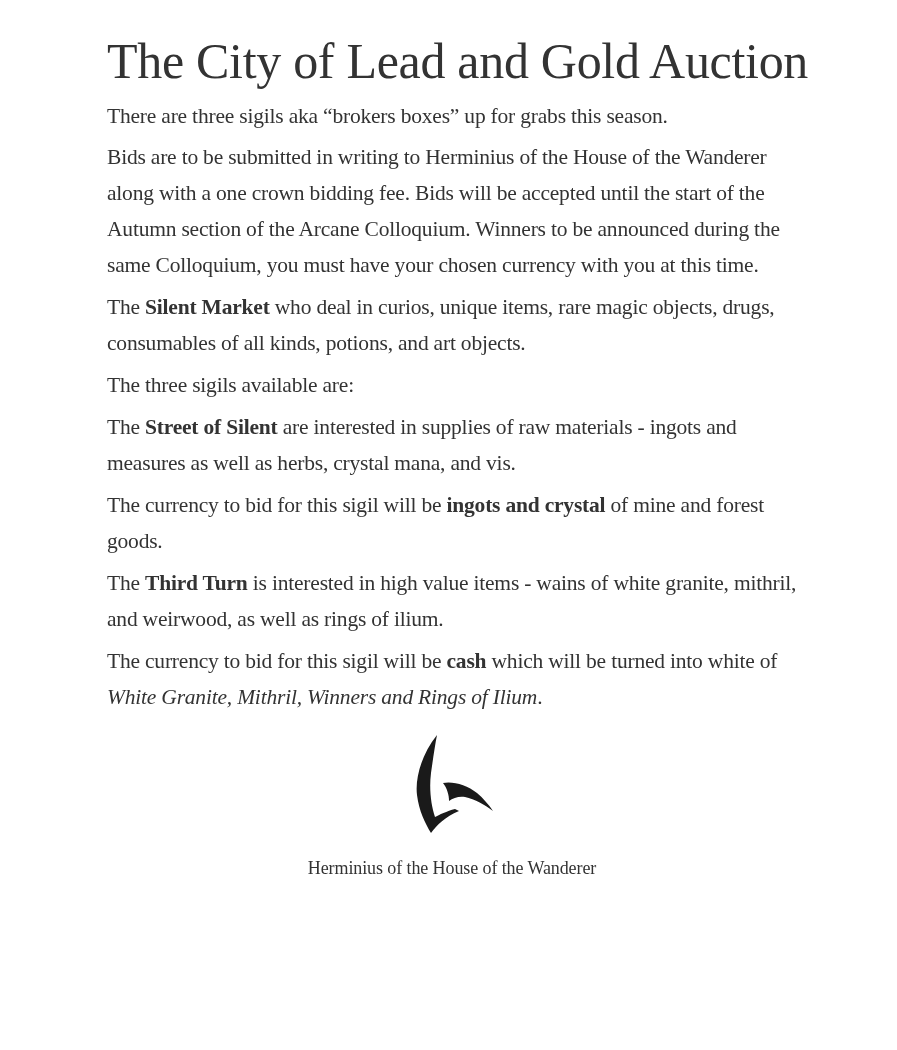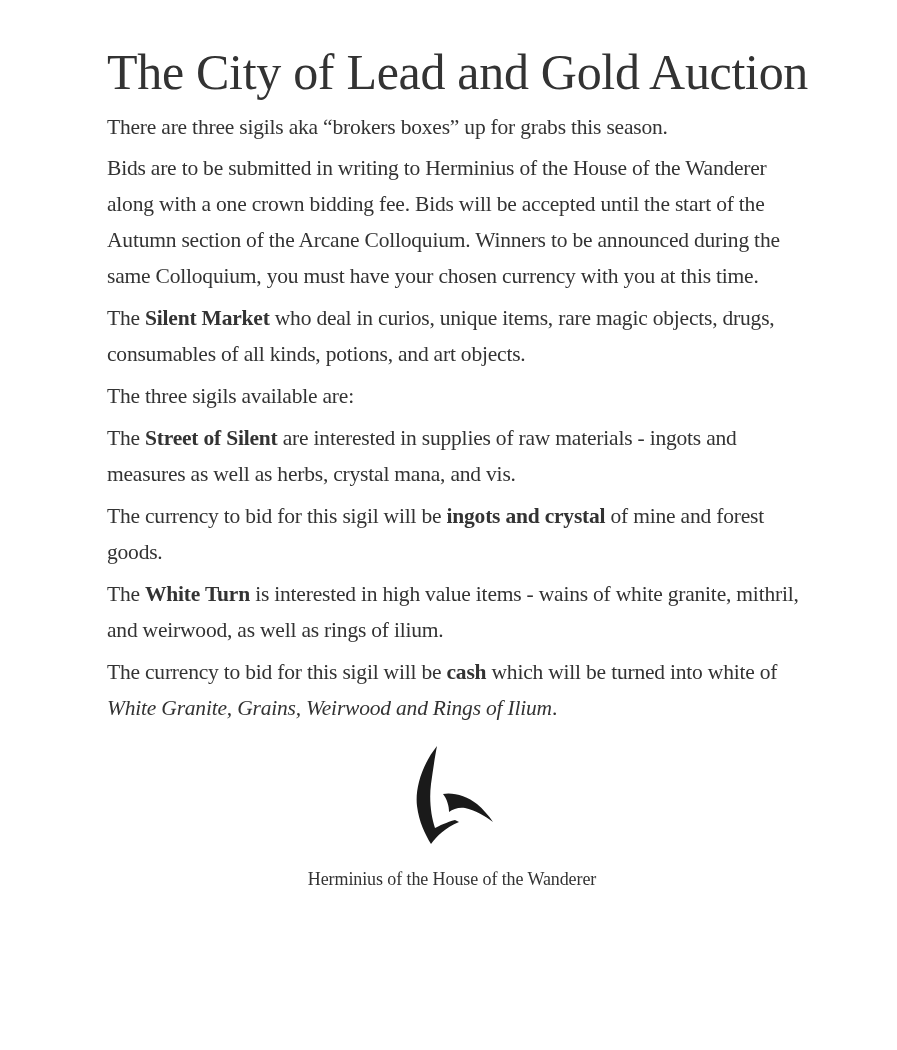--- a/index.html
+++ b/index.html
@@ -14,21 +14,21 @@
       font-family: "Liberation Serif", "DejaVu Serif", serif;
       color: #333333;
     }
     .page {
       position: relative;
       padding: 0 0 0 107px;
       width: 700px;
     }
     h1 {
       margin: 0;
-      padding-top: 43px;
+      padding-top: 32px;
       font-weight: normal;
       font-size: 50px;
       line-height: 58px;
       letter-spacing: -0.3px;
       white-space: nowrap;
       color: #333;
     }
     p {
       margin: 0;
       font-size: 21.5px;
@@ -64,22 +64,22 @@
 
   <p>Bids are to be submitted in writing to Herminius of the House of the Wanderer along with a one crown bidding fee. Bids will be accepted until the start of the Autumn section of the Arcane Colloquium. Winners to be announced during the same Colloquium, you must have your chosen currency with you at this time.</p>
 
   <p class="gap"><span>The </span><b>Silent Market</b><span> who deal in curios, unique items, rare magic objects, drugs, consumables of all kinds, potions, and art objects.</span></p>
 
   <p class="gap">The three sigils available are:</p>
 
   <p class="gap"><span>The </span><b>Street of Silent</b><span> are interested in supplies of raw materials - ingots and measures as well as herbs, crystal mana, and vis.</span></p>
   <p class="gap"><span>The currency to bid for this sigil will be </span><b>ingots and crystal</b><span> of mine and forest goods.</span></p>
 
-  <p class="gap"><span>The </span><b>White Turn</b><span> is interested in high value items - wains of white granite, mithril, and weirwood, as well as rings of ilium.</span></p>
-  <p class="gap"><span>The currency to bid for this sigil will be </span><b>cash</b><span> which will be turned into white of </span><i>White Granite, Grains, Weirwood and Rings of Ilium</i><span>.</span></p>
+  <p class="gap"><span>The </span><b>Third Turn</b><span> is interested in high value items - wains of white granite, mithril, and weirwood, as well as rings of ilium.</span></p>
+  <p class="gap"><span>The currency to bid for this sigil will be </span><b>cash</b><span> which will be turned into white of </span><i>White Granite, Mithril, Winners and Rings of Ilium</i><span>.</span></p>
 
   <div class="sigil-wrap">
     <svg width="90" height="104" viewBox="0 0 90 104">
       <path fill="#1a1a1a" d="M30 4 C 14 24, 8 48, 10 64 C 12 80, 18 92, 24 102 C 30 94, 38 86, 52 80 L 48 78 C 40 80, 32 84, 28 86 C 24 74, 22 58, 24 42 C 26 28, 28 14, 30 4 Z"></path>
       <path fill="#1a1a1a" d="M36 52 C 46 50, 60 54, 70 62 C 76 67, 82 74, 86 80 C 78 74, 68 68, 58 66 C 52 65, 46 67, 42 70 C 42 64, 40 57, 36 52 Z"></path>
     </svg>
   </div>
 
   <div class="signature">Herminius of the House of the Wanderer</div>
 </div>

